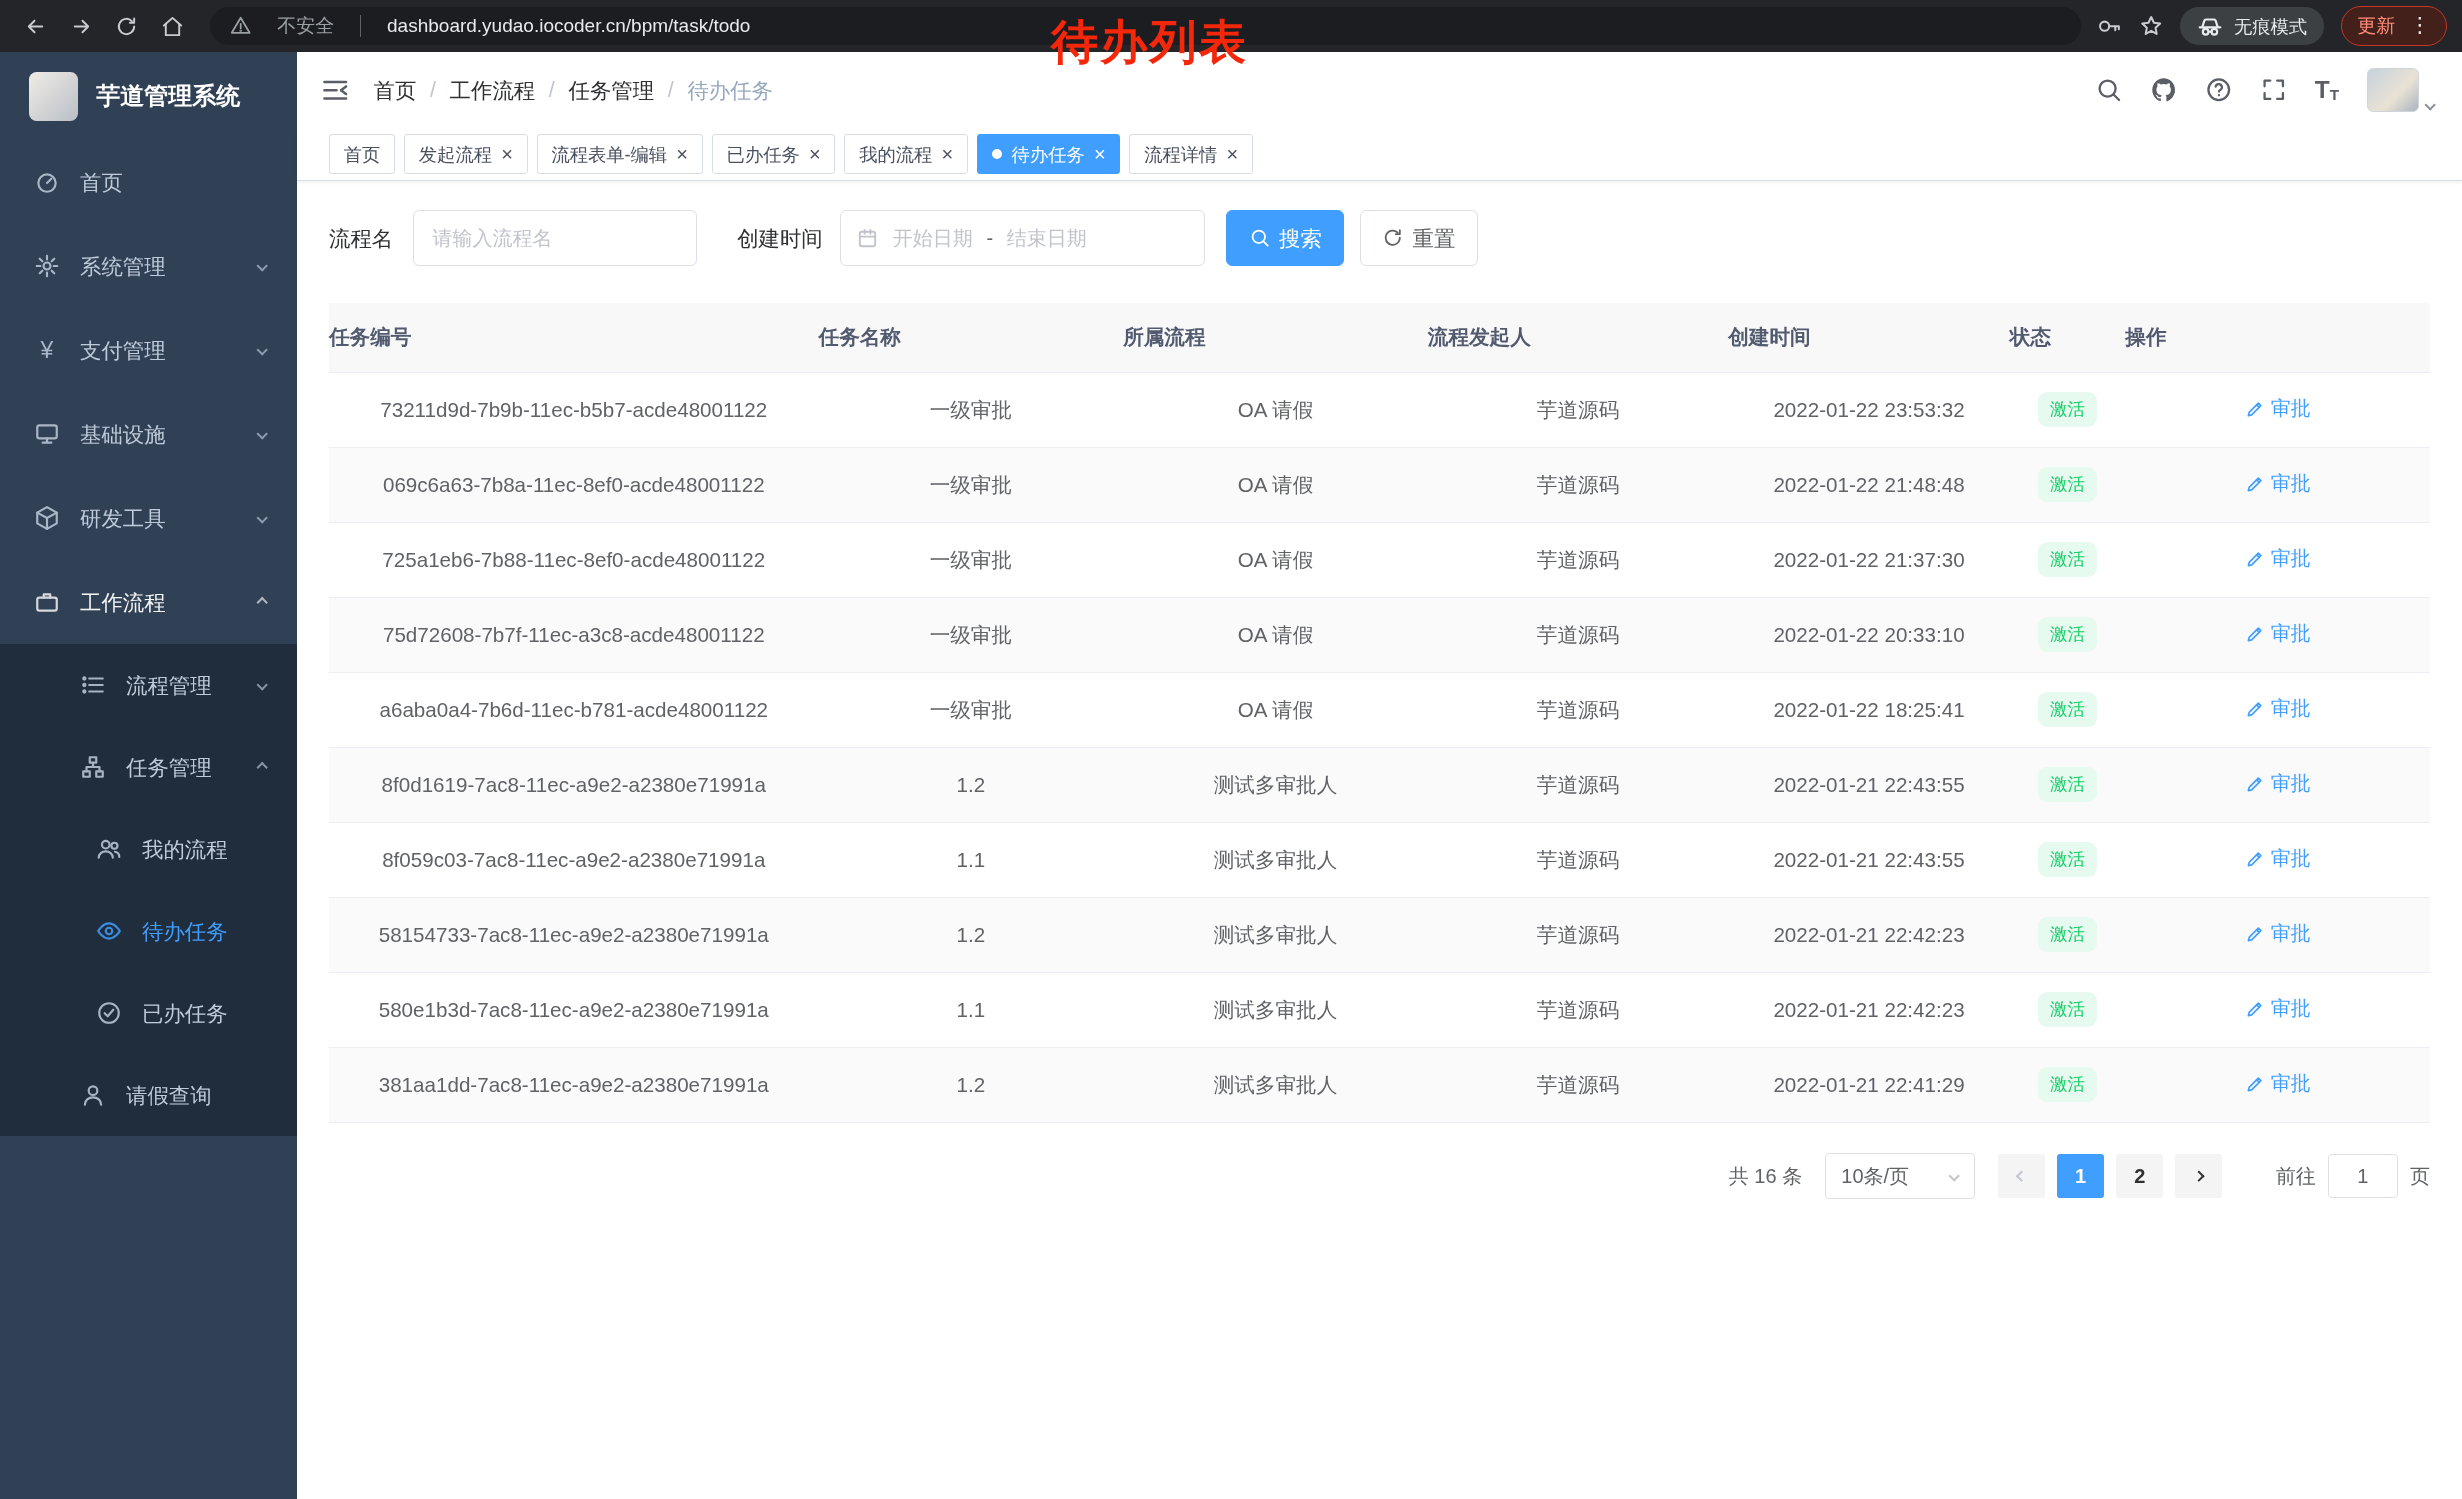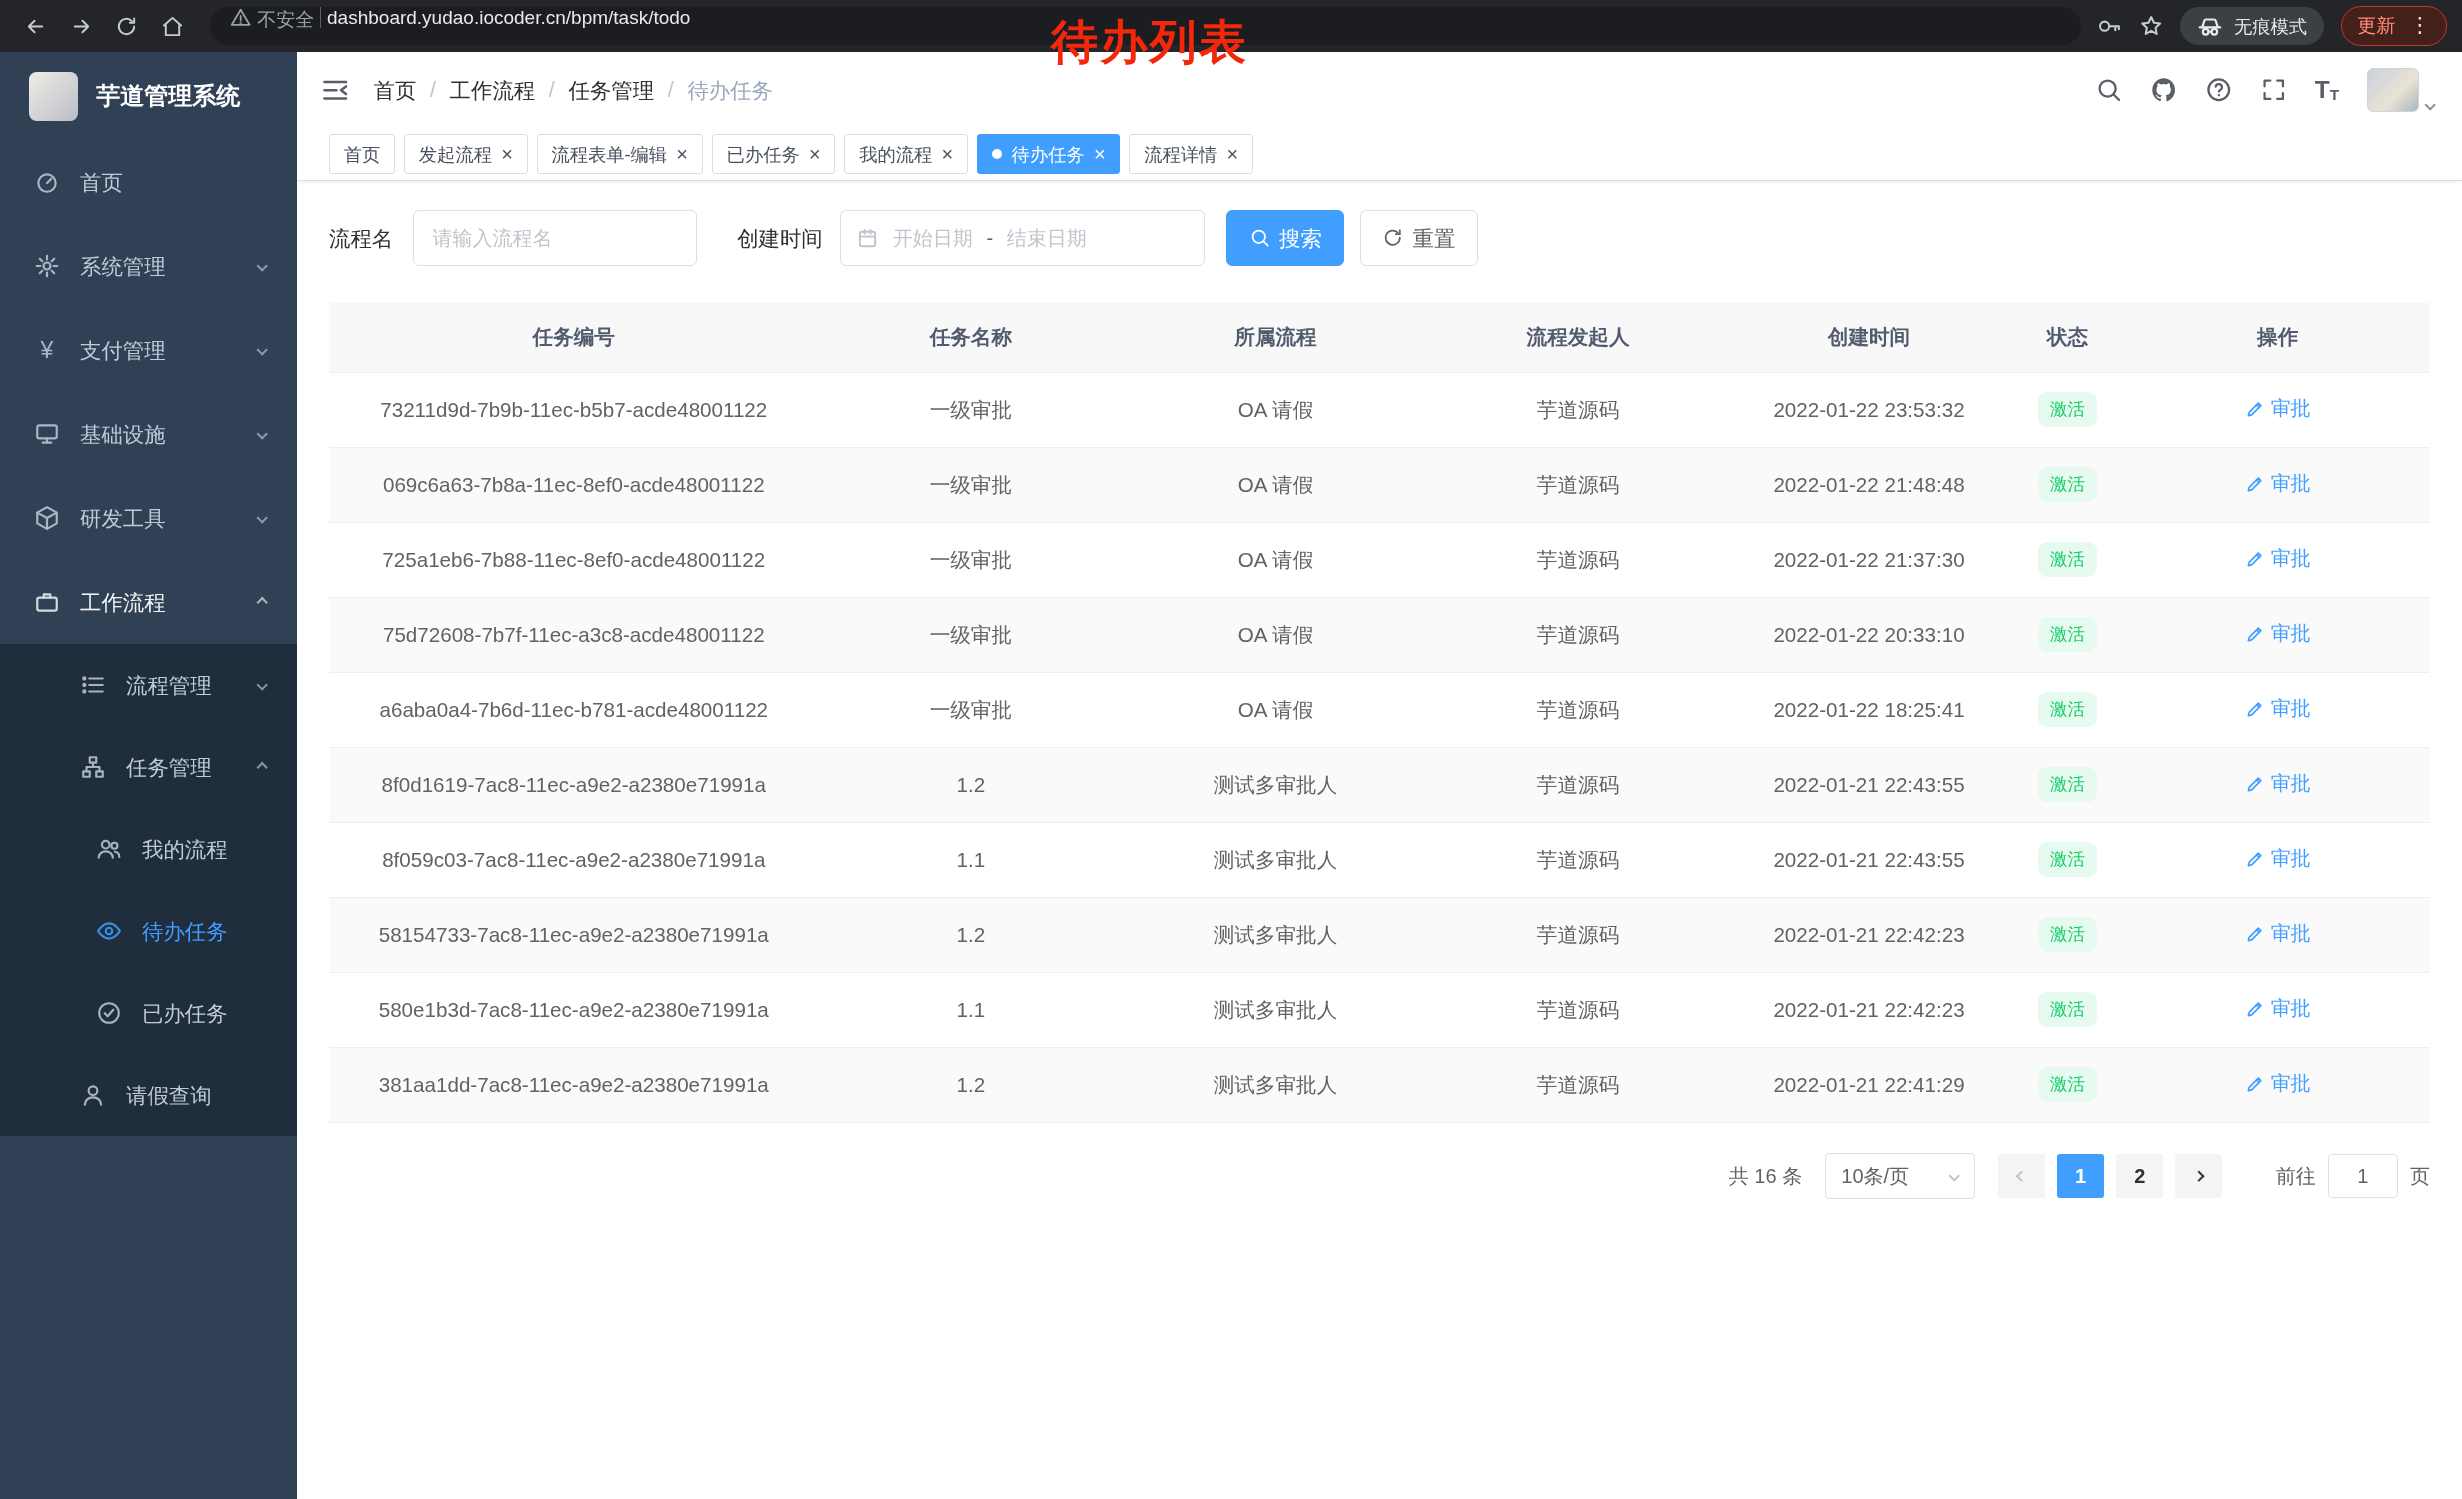--- a/index.html
+++ b/index.html
@@ -4,21 +4,21 @@
 <style>
   *{margin:0;padding:0;box-sizing:border-box}
   html,body{width:2462px;height:1500px;overflow:hidden;background:#fff;
     font-family:"Liberation Sans","DejaVu Sans",sans-serif;}
   .ic{stroke:currentColor;fill:none;stroke-width:2;stroke-linecap:round;stroke-linejoin:round}
 
   
   .chrome{height:52px;background:#242528;display:flex;align-items:center;padding:0 15.3px;gap:4.6px;position:relative;color:#c7cbd0}
   .navbtn{width:41px;height:41px;border-radius:50%;display:flex;align-items:center;justify-content:center;flex-shrink:0;cursor:pointer}
   .navbtn svg{width:23px;height:23px}
-  .omnibox{flex:1;height:38px;background:#1c1d20;border-radius:20px;margin:0 12.2px;display:flex;align-items:flex-start;padding:0 20px;gap:6px;font-size:19px;color:#9aa0a6;min-width:0;cursor:text}
+  .omnibox{flex:1;height:38px;background:#1c1d20;border-radius:20px;margin:0 12.2px;display:flex;align-items:center;padding:0 20px;gap:26px;font-size:19px;color:#9aa0a6;min-width:0;cursor:text}
   .omnibox svg{width:21.4px;height:21.4px;flex-shrink:0}
   .omnibox .sep{width:0.8px;height:21.4px;background:#5f6368}
   .omnibox .url{color:#e8eaed;white-space:nowrap;overflow:hidden}
   .chrome-right{display:flex;align-items:center;gap:17px;flex-shrink:0}
   .chrome-right svg{width:24.4px;height:24.4px}
   .incog{display:flex;align-items:center;gap:10.7px;background:#3c4043;border-radius:20px;height:38px;padding:0 17px;color:#e8eaed;font-size:18.3px}
   .incog svg{width:26px;height:26px}
   .update-pill{display:flex;align-items:center;gap:13.7px;height:40px;border-radius:20px;padding:0 15.3px;background:#43201a;border:1.5px solid #c5352b;color:#ff8a7a;font-size:19px;cursor:pointer}
   .update-pill .dots{color:#e8eaed;font-size:21.4px;line-height:1}
   .annotation{position:absolute;left:1051px;top:10.7px;z-index:60;font-size:47px;font-weight:700;color:#f5270b;letter-spacing:2.3px;pointer-events:none}
@@ -74,21 +74,21 @@
   .time-label{margin-left:40px}
   .daterange{width:365px;height:56px;border:0.8px solid #dcdfe6;border-radius:6.1px;display:flex;align-items:center;padding:0 15.3px;gap:13.7px;color:#c0c4cc;font-size:20px;margin-left:17px;cursor:pointer}
   .daterange svg{width:23px;height:23px;color:#c0c4cc}
   .daterange .dash{color:#606266}
   .btn{height:56px;border-radius:6.1px;display:inline-flex;align-items:center;gap:9.2px;font-size:21.4px;padding:0 21.4px;cursor:pointer;font-family:inherit}
   .btn svg{width:21.4px;height:21.4px}
   .btn.primary{background:#409eff;color:#fff;border:0.8px solid #409eff;margin-left:21.4px}
   .btn.plain{background:#fff;color:#606266;border:0.8px solid #dcdfe6;margin-left:15.3px}
 
   table.grid{width:100%;border-collapse:collapse;table-layout:fixed;margin-top:37px}
-  .grid th{height:69px;background:#f8f8f9;font-size:20.6px;color:#515a6e;font-weight:700;text-align:center;border-bottom:0.8px solid #ebeef5}
+  .grid th{height:69px;background:#f8f8f9;font-size:20.6px;color:#515a6e;font-weight:700;text-align:left;border-bottom:0.8px solid #ebeef5}
   .grid td{height:75px;font-size:20.6px;color:#606266;text-align:center;border-bottom:0.8px solid #ebeef5;white-space:nowrap;overflow:hidden}
   .grid tbody tr:nth-child(even){background:#fafafa}
   .col-id{width:23.3%}.col-name{width:14.5%}.col-proc{width:14.5%}.col-starter{width:14.3%}.col-time{width:13.4%}.col-status{width:5.5%}.col-op{width:14.5%}
   .badge{display:inline-block;background:#e7faf0;color:#13ce66;font-size:17.5px;padding:6.9px 12.2px;border-radius:9px;line-height:1.2}
   .action{color:#409eff;display:inline-flex;align-items:center;gap:6.1px;font-size:20px;cursor:pointer;text-decoration:none}
   .action svg{width:20px;height:20px}
 
   .pager{display:flex;align-items:center;justify-content:flex-end;margin-top:30.5px;gap:12.2px;font-size:20px;color:#606266}
   .psize{width:150px;height:46px;border:0.8px solid #dcdfe6;border-radius:4.6px;display:flex;align-items:center;justify-content:space-between;padding:0 15.3px;color:#606266;cursor:pointer;margin:0 10.7px}
   .psize .chev{color:#c0c4cc}

